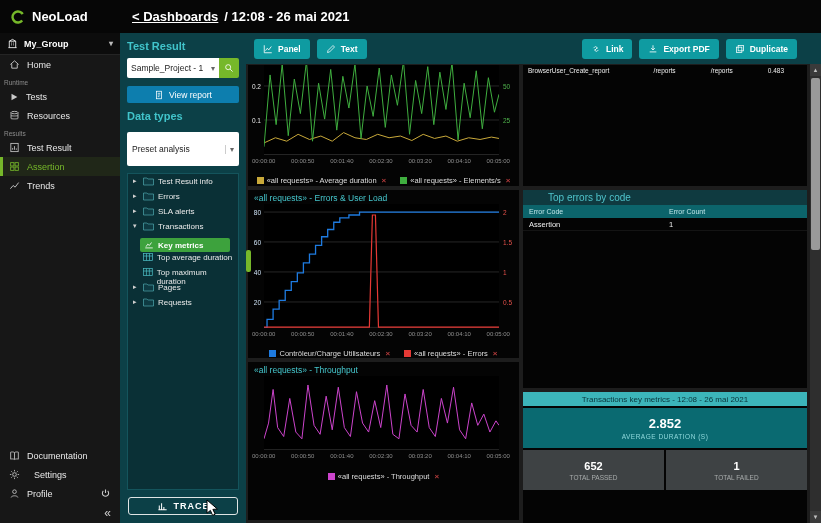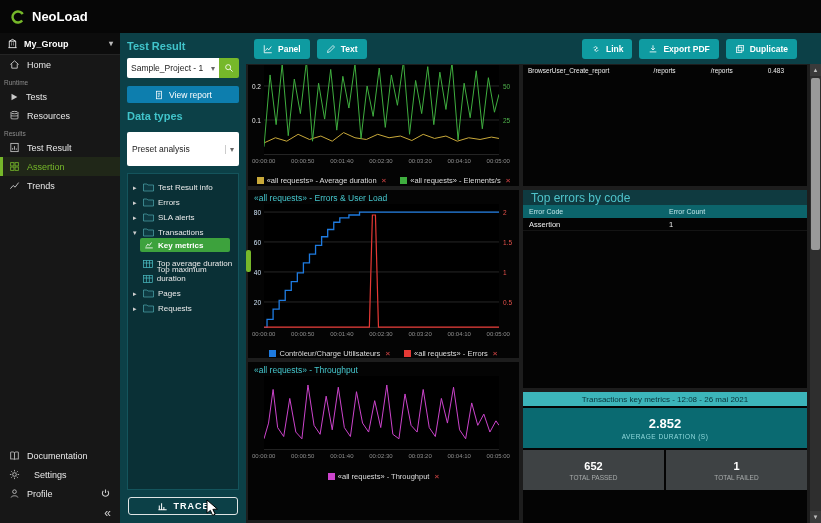--- a/index.html
+++ b/index.html
@@ -30,21 +30,21 @@
 .tpanel{position:absolute;left:120px;top:33px;width:126px;height:490px;background:#0c4047;display:flex;flex-direction:column;padding:0 7px;color:#fff}
 .tp-title{color:#41c4cb;font-size:11px;font-weight:bold;margin:7px 0 6px}
 .proj-row{display:flex;height:20px}
 .proj-sel{flex:1;background:#fff;color:#222;font-size:8.5px;display:flex;align-items:center;justify-content:space-between;padding:0 4px;border-radius:2px 0 0 2px;cursor:pointer}
 .proj-sel .chev{color:#666;font-size:8px}
 .proj-search{width:20px;background:#76b82a;display:flex;align-items:center;justify-content:center;border-radius:0 2px 2px 0;color:#fff;cursor:pointer}
 .btn-viewreport{margin-top:8px;height:17px;background:#0d7eae;color:#fff;font-size:8.5px;display:flex;gap:5px;align-items:center;justify-content:center;border-radius:2px;cursor:pointer}
 .preset{margin-top:4px;height:34px;background:#fff;color:#222;font-size:8.5px;display:flex;align-items:center;justify-content:space-between;padding:0 5px;border-radius:2px;cursor:pointer}
 .preset .chev{color:#666;font-size:8px;border-left:1px solid #ccc;padding-left:4px}
 .tree{margin-top:7px;flex:1;background:#0a3036;border:1px solid #14545c;padding:3px 2px;overflow:hidden;font-size:8px;color:#eaeaea}
-.tree-item{display:flex;align-items:flex-end;gap:4px;height:15px;padding-left:3px;cursor:pointer}
+.tree-item{display:flex;align-items:flex-start;gap:4px;height:15px;padding-left:3px;cursor:pointer}
 .tree-item .caret{width:6px;font-size:7px;color:#cfcfcf}
 .tree-kids{margin-left:10px}
 .tree-sel{background:#3da23d;border-radius:2px;color:#fff;margin:1px 6px 1px 0;height:14px;display:flex;align-items:center;gap:4px;padding:0 4px;font-weight:bold;cursor:pointer}
 .btn-trace{margin:7px 1px 8px;height:18px;border:1px solid #dfe4e4;border-radius:3px;color:#fff;display:flex;gap:6px;align-items:center;justify-content:center;font-size:9px;font-weight:bold;letter-spacing:1px;cursor:pointer}
 
 
 .main{position:absolute;left:246px;top:33px;width:575px;height:490px}
 .toolbar{position:absolute;left:0;top:0;width:575px;height:31px;background:#0c4047;display:flex;align-items:center;gap:7px;padding:0 8px}
 .tb-btn{height:20px;background:#0f9ba1;color:#fff;border-radius:3px;font-size:8.5px;font-weight:bold;display:flex;align-items:center;gap:5px;padding:0 9px;cursor:pointer}
 .tb-right{margin-left:auto;display:flex;gap:7px;padding-right:16px}
@@ -63,21 +63,21 @@
 [data-yticks="1-y_right"]{color:#e5514a}
 .xticks{position:absolute;display:flex;justify-content:space-between;font-size:6px;color:#8f8f8f}
 .legend{position:absolute;left:0;width:100%;text-align:center}
 .lg-item{display:inline-flex;align-items:center;gap:3px;margin:0 7px;font-size:7.5px;color:#ddd}
 .lg-sq{width:7px;height:7px;display:inline-block}
 .lg-x{color:#b23b3b;font-weight:bold;font-size:8px;cursor:pointer;margin-left:2px}
 
 
 .trow{display:flex;font-size:6.5px;color:#eee;padding:2px 5px;align-items:center}
 .trow .c1{flex:2.2}.trow .c2{flex:1}.trow .c3{flex:1}.trow .c4{flex:.6}
-.et-title{height:15px;background:#0f3a40;color:#4fc3ca;font-size:12px;display:flex;align-items:center;padding-left:8px}
+.et-title{height:15px;background:#0f3a40;color:#4fc3ca;font-size:10px;display:flex;align-items:center;padding-left:25px}
 .et-head{height:13px;background:#0c646b;color:#bfe6e9;font-size:7px;display:flex;align-items:center;cursor:pointer}
 .et-head .h1,.et-row .h1{flex:1;padding-left:6px}
 .et-head .h2,.et-row .h2{flex:1;padding-left:2px}
 .et-row{height:13px;display:flex;align-items:center;color:#eee;font-size:7.5px;border-bottom:1px solid #141414}
 
 
 .km-head{height:14px;background:#3cb5ba;color:#09343a;font-size:8px;font-weight:normal;display:flex;align-items:center;justify-content:center}
 .km-main{margin-top:2px;height:40px;background:#0a6a71;display:flex;flex-direction:column;align-items:center;justify-content:center}
 .km-main .v{font-size:13px;font-weight:bold;color:#fff}
 .km-main .l{font-size:6.5px;color:#8fd8dc;letter-spacing:.5px;margin-top:2px}
@@ -98,20 +98,24 @@
 <body>
 
 <div class="app">
 
   <header class="topbar">
     <div class="logo">
       <svg width="16" height="16" viewBox="0 0 16 16">
           <circle cx="8" cy="8" r="5.5" fill="none" stroke="#76b82a" stroke-width="2.4" stroke-dasharray="27 8" transform="rotate(40 8 8)"></circle>
         </svg>
       <span class="lgtxt">NeoLoad</span>
+    </div>
+    <div class="crumb">
+      <a>&lt; Dashboards</a>
+      <span>/ 12:08 - 26 mai 2021</span>
     </div>
   </header>
 
   <nav class="sidebar">
     <div class="sb-group">
       <svg width="11" height="11" viewBox="0 0 12 12" fill="none" stroke="currentColor" stroke-width=".9">
           <path d="M1.5 10.5h9M2.5 10.5V3.5h7v7M2.5 3.5L6 1.5l3.5 2M4.5 5.5h1M6.5 5.5h1M4.5 7.5h1M6.5 7.5h1"></path>
         </svg>
       <span>My_Group</span>
       <span class="chev">▾</span>

